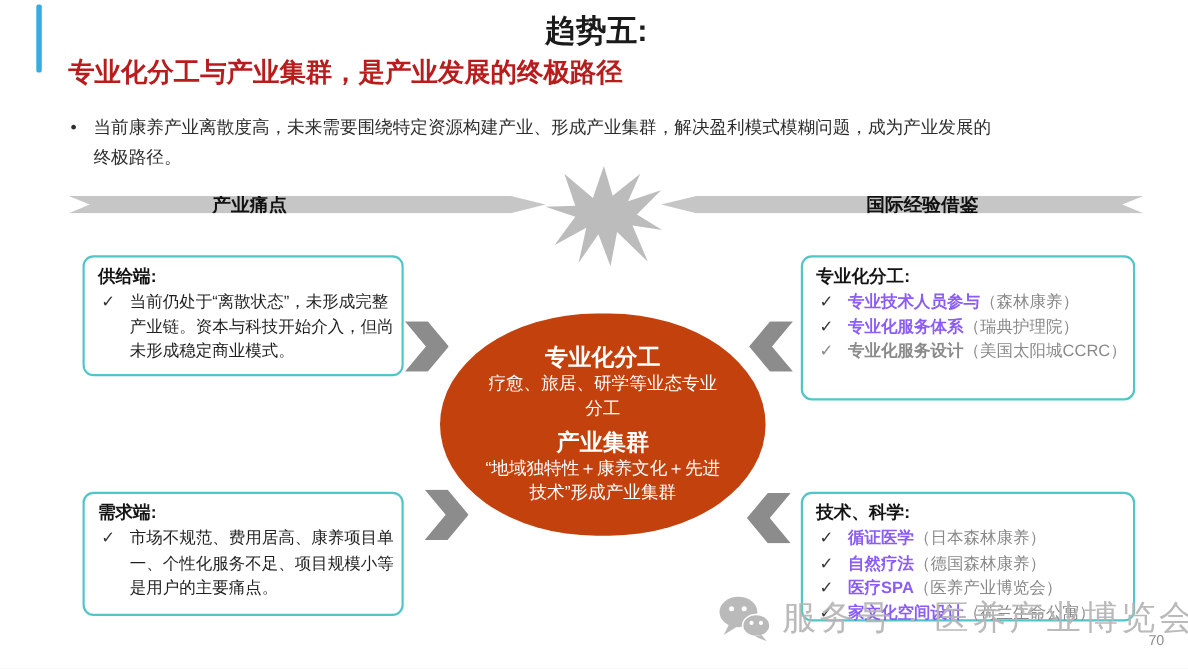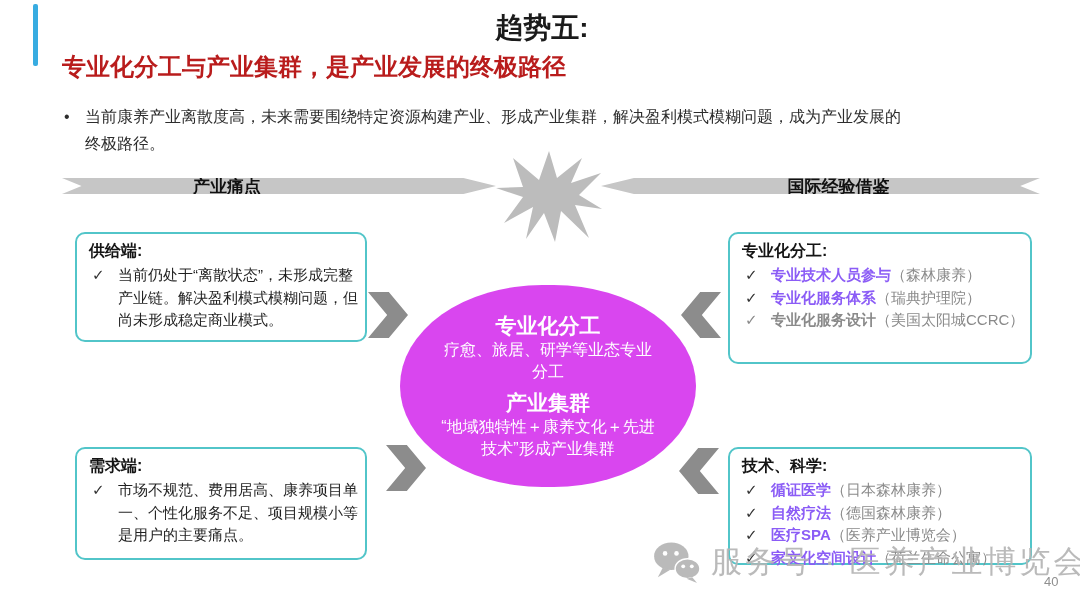--- a/index.html
+++ b/index.html
@@ -31,21 +31,21 @@
   .box-r2 { left:728px; top:447px; width:304px; height:118px; }
   .box-heading { font-size:16px; font-weight:700; color:#141414; margin-bottom:2px; }
   .check-item  { display:flex; font-size:15px; line-height:1.5; color:#1f1f1f; }
   .check-glyph { width:29px; flex:none; padding-left:3px; color:#333; }
   .item-body   { flex:1; }
   .item-main   { font-weight:600; color:#8b5cf6; }
   .item-note   { color:#8a8a8a; font-weight:400; }
   .muted .item-main, .muted .check-glyph { color:#8a8a8a; }
   .check-row { margin-bottom:0px; }
 
-  .blob { left:400px; top:285px; width:296px; height:202px; background:#d946ef; border-radius:50%/52%;
+  .blob { left:400px; top:285px; width:296px; height:202px; background:#c2410c; border-radius:50%/52%;
           display:flex; flex-direction:column; align-items:center; justify-content:center; text-align:center; color:#fff; }
   .blob-heading { font-size:21px; font-weight:700; line-height:1.3; }
   .blob-body    { font-size:16px; line-height:1.38; width:220px; }
   .blob-gap { height:6px; }
 
   .chevron { width:40px; height:46px; background:#8c8c8c; }
   .chev-right { clip-path:polygon(0 0, 52% 0, 100% 50%, 52% 100%, 0 100%, 48% 50%); }
   .chev-left  { clip-path:polygon(100% 0, 48% 0, 0 50%, 48% 100%, 100% 100%, 52% 50%); }
   .chev-lt { left:368px; top:292px; }
   .chev-lb { left:386px; top:445px; }
@@ -82,21 +82,21 @@
   </div>
 
   <svg class="starburst" width="106" height="92" viewBox="0 0 106 92">
     <polygon points="53,1 61,28 86,8 75,33 105,23 83,45 106,59 79,55 93,88 65,61 59,92 48,63 30,89 37,57 8,73 27,47 0,38 27,37 17,8 43,30"></polygon>
   </svg>
 
   <div class="box box-l1">
     <div class="box-heading">供给端:</div>
     <div class="check-item">
       <span class="check-glyph">✓</span>
-      <span class="item-body">当前仍处于“离散状态”，未形成完整产业链。解决盈利模式模糊问题，但尚未形成稳定商业模式。</span>
+      <span class="item-body">当前仍处于“离散状态”，未形成完整产业链。资本与科技开始介入，但尚未形成稳定商业模式。</span>
     </div>
   </div>
 
   <div class="box box-l2">
     <div class="box-heading">需求端:</div>
     <div class="check-item">
       <span class="check-glyph">✓</span>
       <span class="item-body">市场不规范、费用居高、康养项目单一、个性化服务不足、项目规模小等是用户的主要痛点。</span>
     </div>
   </div>
@@ -157,15 +157,15 @@
       <circle cx="12.5" cy="13" r="2.4" fill="#ffffff"></circle>
       <circle cx="24.5" cy="13" r="2.4" fill="#ffffff"></circle>
       <ellipse cx="36" cy="29" rx="13" ry="10.5" fill="#b5b5b5" stroke="#ffffff" stroke-width="1.5"></ellipse>
       <path d="M41 38 L46 44 L35 39.5 Z" fill="#b5b5b5"></path>
       <circle cx="31.5" cy="26.5" r="2" fill="#ffffff"></circle>
       <circle cx="40.5" cy="26.5" r="2" fill="#ffffff"></circle>
     </svg>
     <span class="watermark-text">服务号 · 医养产业博览会</span>
   </div>
 
-  <div class="page-number">40</div>
+  <div class="page-number">70</div>
 
 </div>
 
 </body></html>

